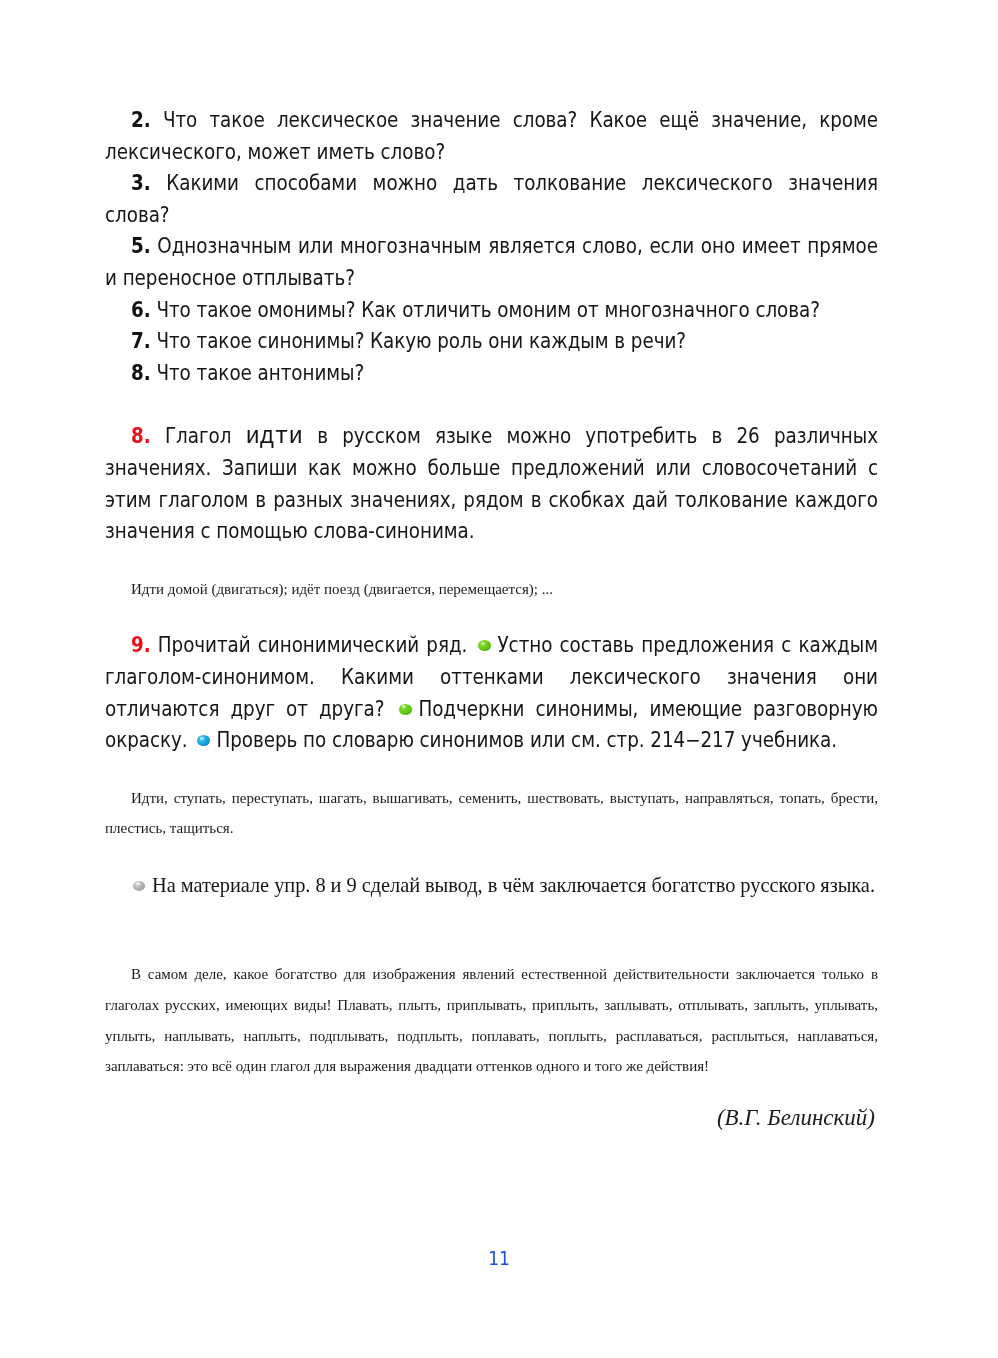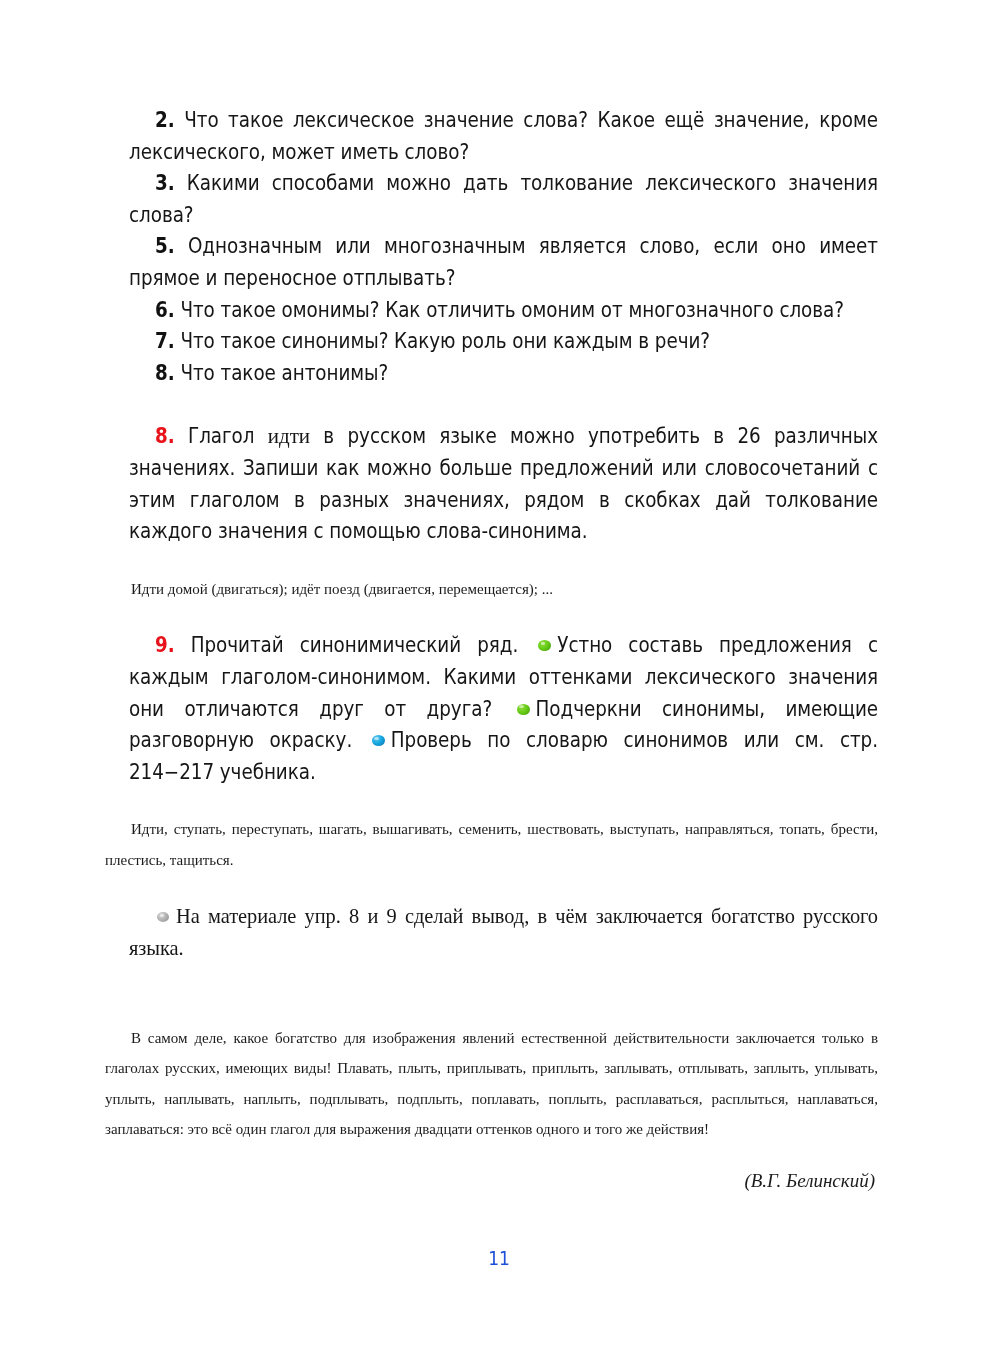--- a/index.html
+++ b/index.html
@@ -39,42 +39,41 @@
     hyphens: manual;
   }
 
   
   .sans {
     font-family: "DejaVu Sans Condensed", "Liberation Sans", sans-serif;
     font-size: 20.4px;
     line-height: 31.6px;
     letter-spacing: -0.05px;
     color: #161616;
-    margin-left: 24px;
   }
   .sans .num {
     font-weight: bold;
     color: #111111;
   }
   .sans .num-red {
     font-weight: bold;
     color: #e8121a;
   }
 
   
   .serif {
     font-family: "Liberation Serif", "DejaVu Serif", serif;
     font-size: 15px;
     line-height: 30.6px;
     color: #1b1b1b;
   }
   .inline-serif {
-    font-family: Liberation Serif, serif;
+    font-family: Liberation Mono, monospace;
     font-style: normal;
-    font-size: 21px;
+    font-size: 24px;
   }
 
   .indent {
     text-indent: 26px;
   }
 
   
   .block-questions { margin-top: 0; }
   .gap-lg   { height: 32px; }
   .gap-md   { height: 26px; }
@@ -112,21 +111,21 @@
     margin-right: 7px;
   }
   .task-indent-bullet { text-indent: 28px; font-family: Liberation Serif, serif; }
 
   
   .attrib {
     margin: 22px 0 4px 0;
     text-align: right;
     font-family: "Liberation Serif", "DejaVu Serif", serif;
     font-style: italic;
-    font-size: 19px;
+    font-size: 23px;
     line-height: 28px;
     color: #1b1b1b;
     padding-right: 3px;
   }
 
   
   .folio {
     position: absolute;
     left: 0;
     top: 1247px;

